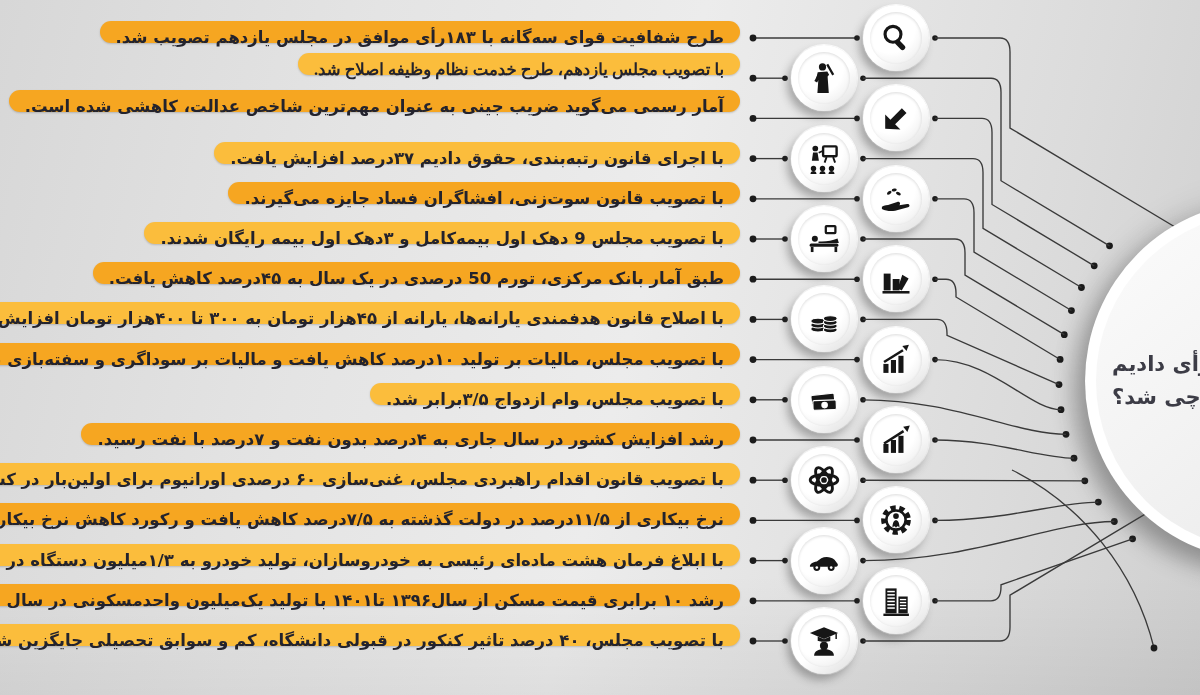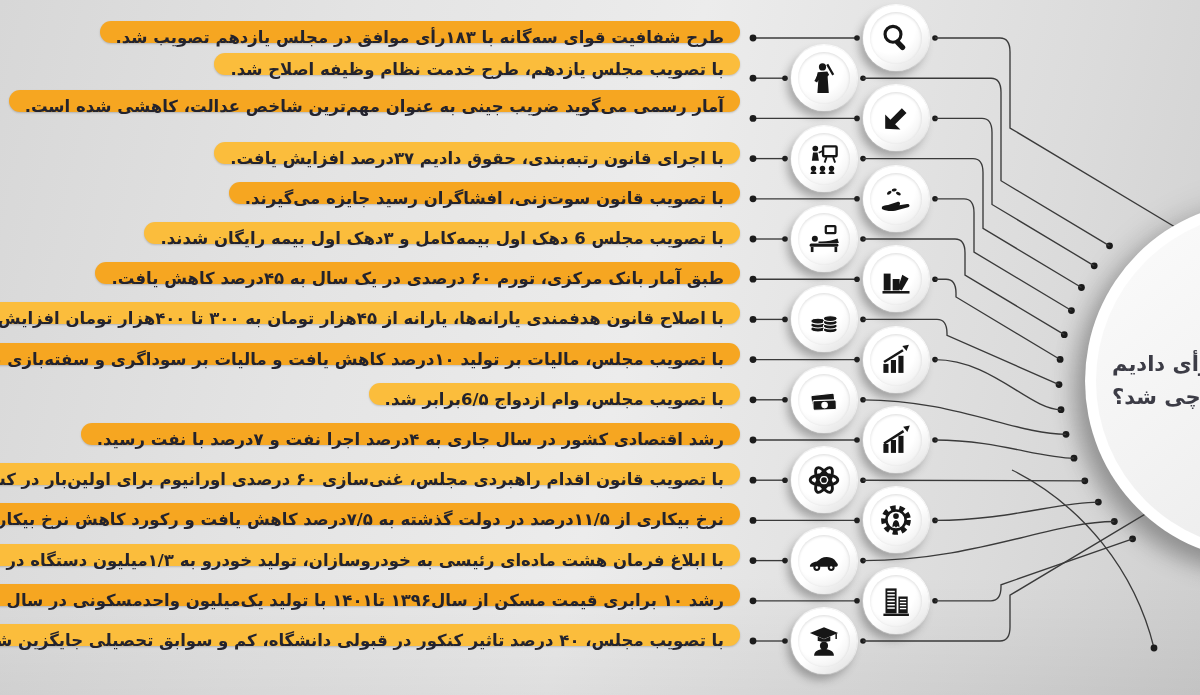--- a/index.html
+++ b/index.html
@@ -154,21 +154,21 @@
   <div id="items-layer">
       <div class="banner" style="top: 21px; background: rgb(246, 166, 33);"><span>طرح شفافیت قوای سه‌گانه با ۱۸۳رأی موافق در مجلس یازدهم تصویب شد.</span></div>
       <div class="badge" style="left: 863px; top: 5px;">
         <div class="badge-inner">
           <svg width="36" height="36" viewBox="0 0 24 24" fill="currentColor">
             <circle cx="10" cy="9.5" r="5.3" fill="none" stroke="currentColor" stroke-width="2.1"></circle>
             <rect x="13.1" y="12.4" width="8.2" height="3.6" rx="1.8" transform="rotate(45 13.1 12.4)"></rect>
           </svg>
         </div>
       </div>
-      <div class="banner" style="top: 53px; background: rgb(251, 189, 60);"><span>با تصویب مجلس یازدهم، طرح خدمت نظام وظیفه اصلاح شد.</span></div>
+      <div class="banner" style="top: 53px; background: rgb(251, 189, 60); font-family: Liberation Serif, serif;"><span>با تصویب مجلس یازدهم، طرح خدمت نظام وظیفه اصلاح شد.</span></div>
       <div class="badge" style="left: 791px; top: 45.2px;">
         <div class="badge-inner">
           <svg width="36" height="36" viewBox="0 0 24 24" fill="currentColor">
             <circle cx="11" cy="4.6" r="2.4"></circle>
             <path d="M7.8 8.2l6.4-.6 1.2 2.2-1 1.2.8 11H7.6l.6-8.5-1.5-.5z"></path>
             <path d="M14.8 2.5l4 7-1.3.8-4-7z"></path>
             <path d="M7.9 9.5 5.6 14l1.8 1 2-3.6z"></path>
           </svg>
         </div>
       </div>
@@ -189,45 +189,45 @@
             <circle cx="6.2" cy="5" r="1.9"></circle>
             <path d="M4.7 7.6h3l.9 5.6H3.9z"></path>
             <path d="M8.2 7.4l3-1.4.5 1-3 1.4z"></path>
             <circle cx="5" cy="18.3" r="1.8"></circle>
             <circle cx="11" cy="18.3" r="1.8"></circle>
             <circle cx="17" cy="18.3" r="1.8"></circle>
             <path d="M3 22c0-1.3.9-2 2-2s2 .7 2 2zM9 22c0-1.3.9-2 2-2s2 .7 2 2zM15 22c0-1.3.9-2 2-2s2 .7 2 2z"></path>
           </svg>
         </div>
       </div>
-      <div class="banner" style="top: 181.8px; background: rgb(246, 166, 33);"><span>با تصویب قانون سوت‌زنی، افشاگران رسید جایزه می‌گیرند.</span></div>
+      <div class="banner" style="top: 181.8px; background: rgb(246, 166, 33);"><span>با تصویب قانون سوت‌زنی، افشاگران فساد جایزه می‌گیرند.</span></div>
       <div class="badge" style="left: 863px; top: 165.8px;">
         <div class="badge-inner">
           <svg width="36" height="36" viewBox="0 0 24 24" fill="currentColor">
             <path d="M2.6 18.7c2.8 1.3 5.8 1.7 8.8 1.1l8.6-2.3c1.6-.4 1.2-2.5-.6-2.2l-5.2.9c1.2-1 .2-2.7-1.4-2.2l-4.6 1.5c-2 .7-3.8.7-5.6 1.6z"></path>
             <ellipse cx="7.5" cy="7.8" rx="1.7" ry="1" transform="rotate(-35 7.5 7.8)"></ellipse>
             <ellipse cx="10.8" cy="6" rx="1.7" ry="1" transform="rotate(-10 10.8 6)"></ellipse>
             <ellipse cx="13.6" cy="8.4" rx="1.7" ry="1" transform="rotate(25 13.6 8.4)"></ellipse>
           </svg>
         </div>
       </div>
-      <div class="banner" style="top: 222px; background: rgb(251, 189, 60);"><span>با تصویب مجلس 6 دهک اول بیمه‌کامل و ۳دهک اول بیمه رایگان شدند.</span></div>
+      <div class="banner" style="top: 222px; background: rgb(251, 189, 60);"><span>با تصویب مجلس 9 دهک اول بیمه‌کامل و ۳دهک اول بیمه رایگان شدند.</span></div>
       <div class="badge" style="left: 791px; top: 206px;">
         <div class="badge-inner">
           <svg width="36" height="36" viewBox="0 0 24 24" fill="currentColor">
             <rect x="13.2" y="3.4" width="6.4" height="4.6" rx=".5" fill="none" stroke="currentColor" stroke-width="1.5"></rect>
             <circle cx="5.9" cy="11.8" r="2"></circle>
             <path d="M8.4 13.6c4.5.3 8.8-.3 12.6-1.9l.9 3H8.3z"></path>
             <rect x="2.4" y="15" width="19.2" height="2.1" rx="1"></rect>
             <rect x="3.2" y="17.3" width="1.8" height="3.4"></rect>
             <rect x="19" y="17.3" width="1.8" height="3.4"></rect>
           </svg>
         </div>
       </div>
-      <div class="banner" style="top: 262.2px; background: rgb(246, 166, 33);"><span>طبق آمار بانک مرکزی، تورم ۶۰ درصدی در یک سال به ۴۵درصد کاهش یافت.</span></div>
+      <div class="banner" style="top: 262.2px; background: rgb(246, 166, 33);"><span>طبق آمار بانک مرکزی، تورم 50 درصدی در یک سال به ۴۵درصد کاهش یافت.</span></div>
       <div class="badge" style="left: 863px; top: 246.2px;">
         <div class="badge-inner">
           <svg width="36" height="36" viewBox="0 0 24 24" fill="currentColor">
             <rect x="3.8" y="8.4" width="4.6" height="11.2"></rect>
             <rect x="9.8" y="12" width="4.6" height="7.6"></rect>
             <path d="M16.2 9.2l4.2 2.4-4.6 8-2.6-1.5z"></path>
             <rect x="3" y="20" width="18" height="1.7"></rect>
           </svg>
         </div>
       </div>
@@ -252,33 +252,33 @@
         <div class="badge-inner">
           <svg width="36" height="36" viewBox="0 0 24 24" fill="currentColor">
             <rect x="3.6" y="14.6" width="3.4" height="6"></rect>
             <rect x="8.6" y="12" width="3.4" height="8.6"></rect>
             <rect x="13.6" y="9.2" width="3.4" height="11.4"></rect>
             <path d="M3.6 12.6 16.2 4.8l.9 1.4-12.6 7.8z"></path>
             <path d="M16.2 2.6l4.4-.8-1.6 4.2z"></path>
           </svg>
         </div>
       </div>
-      <div class="banner" style="top: 382.8px; background: rgb(251, 189, 60);"><span>با تصویب مجلس، وام ازدواج 6/۵برابر شد.</span></div>
+      <div class="banner" style="top: 382.8px; background: rgb(251, 189, 60);"><span>با تصویب مجلس، وام ازدواج ۳/۵برابر شد.</span></div>
       <div class="badge" style="left: 791px; top: 366.8px;">
         <div class="badge-inner">
           <svg width="36" height="36" viewBox="0 0 24 24" fill="currentColor">
             <g stroke="#fff" stroke-width=".8">
               <rect x="3.4" y="8.2" width="15.6" height="6.4" rx="1" transform="rotate(-6 11 11)"></rect>
               <rect x="4.6" y="12.2" width="15.6" height="6.4" rx="1" transform="rotate(-2 12 15)"></rect>
               <circle cx="12.4" cy="15.4" r="1.8" fill="#fff"></circle>
             </g>
           </svg>
         </div>
       </div>
-      <div class="banner" style="top: 423px; background: rgb(246, 166, 33);"><span>رشد اقتصادی کشور در سال جاری به ۴درصد اجرا نفت و ۷درصد با نفت رسید.</span></div>
+      <div class="banner" style="top: 423px; background: rgb(246, 166, 33);"><span>رشد افزایش کشور در سال جاری به ۴درصد بدون نفت و ۷درصد با نفت رسید.</span></div>
       <div class="badge" style="left: 863px; top: 407px;">
         <div class="badge-inner">
           <svg width="36" height="36" viewBox="0 0 24 24" fill="currentColor">
             <rect x="3.6" y="14.6" width="3.4" height="6"></rect>
             <rect x="8.6" y="12" width="3.4" height="8.6"></rect>
             <rect x="13.6" y="9.2" width="3.4" height="11.4"></rect>
             <path d="M3.6 13.6 16.6 5.4l.9 1.4-13 8.2z"></path>
             <path d="M16.8 3.2l4.4-.8-1.6 4.2z"></path>
           </svg>
         </div>

